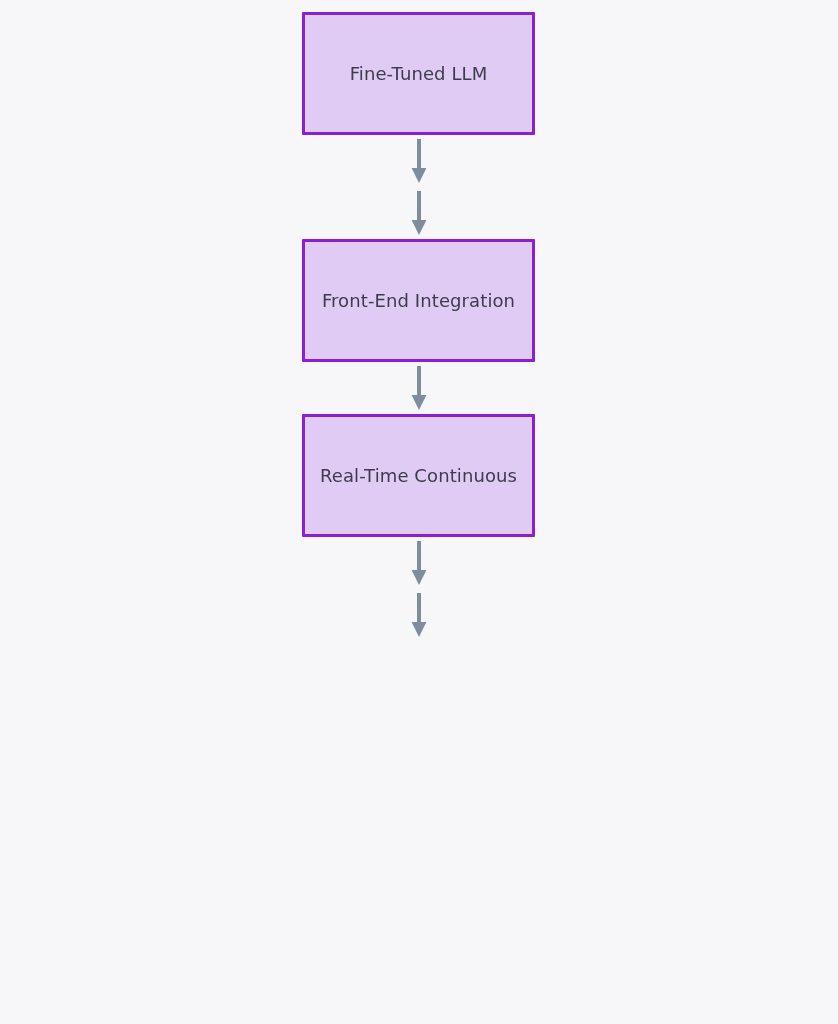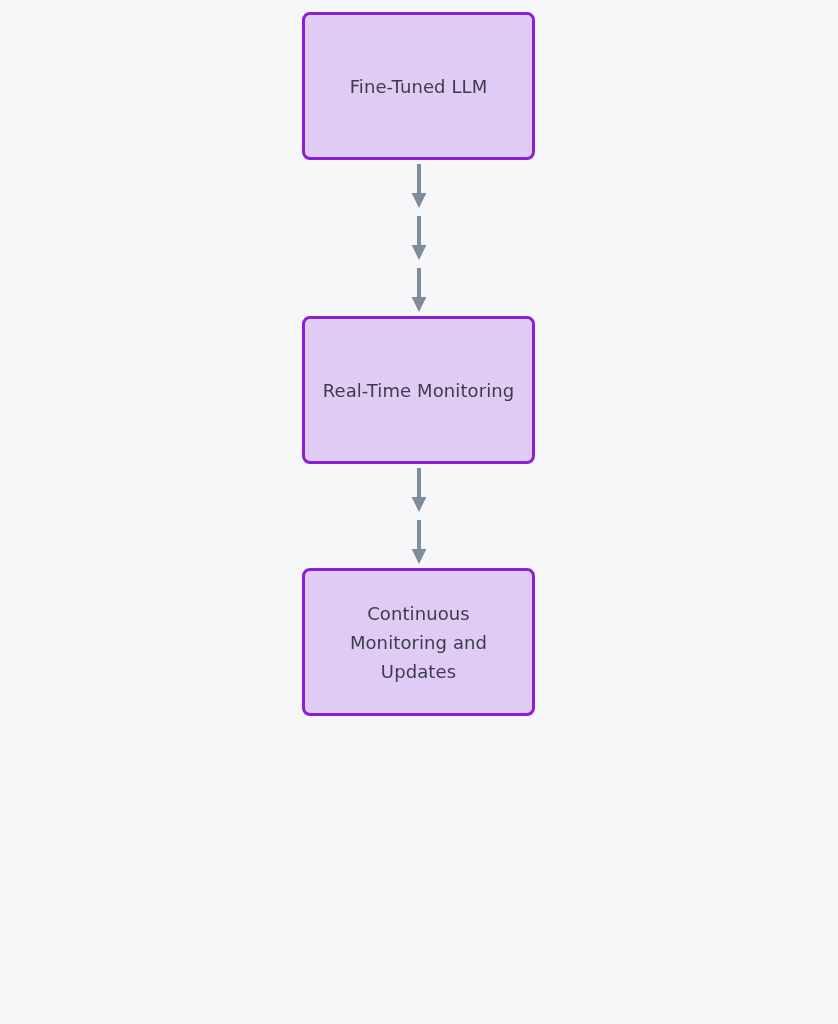--- a/index.html
+++ b/index.html
@@ -27,24 +27,24 @@
     top: 12px;
     width: 233px;
     display: flex;
     flex-direction: column;
     align-items: center;
   }
 
   .node {
     box-sizing: border-box;
     width: 233px;
-    height: 148px;
+    height: 123px;
     background: #e0cbf5;
     border: 3px solid #8b1fd6;
-    border-radius: 8px;
+    border-radius: 1px;
     display: flex;
     align-items: center;
     justify-content: center;
     text-align: center;
   }
 
   .node-label {
     font-size: 18px;
     line-height: 29px;
     color: #3c3c4c;
@@ -81,47 +81,45 @@
     </div>
 
 
     <div class="connector">
       <svg width="24" height="52" viewBox="0 0 24 52" xmlns="http://www.w3.org/2000/svg">
         <rect x="10" y="4" width="4" height="30" fill="#7d8d9d"></rect>
         <path d="M 12 48 L 4.6 33 L 19.4 33 Z" fill="#7d8d9d"></path>
       </svg>
     </div>
 
+    <div class="node">
+      <div class="node-label">Front-End Integration</div>
+    </div>
 
     <div class="connector">
       <svg width="24" height="52" viewBox="0 0 24 52" xmlns="http://www.w3.org/2000/svg">
         <rect x="10" y="4" width="4" height="30" fill="#7d8d9d"></rect>
         <path d="M 12 48 L 4.6 33 L 19.4 33 Z" fill="#7d8d9d"></path>
       </svg>
     </div>
 
     <div class="node">
-      <div class="node-label">Real-Time Monitoring</div>
+      <div class="node-label">Real-Time Continuous</div>
     </div>
 
     <div class="connector">
       <svg width="24" height="52" viewBox="0 0 24 52" xmlns="http://www.w3.org/2000/svg">
         <rect x="10" y="4" width="4" height="30" fill="#7d8d9d"></rect>
         <path d="M 12 48 L 4.6 33 L 19.4 33 Z" fill="#7d8d9d"></path>
       </svg>
     </div>
 
 
     <div class="connector">
       <svg width="24" height="52" viewBox="0 0 24 52" xmlns="http://www.w3.org/2000/svg">
         <rect x="10" y="4" width="4" height="30" fill="#7d8d9d"></rect>
         <path d="M 12 48 L 4.6 33 L 19.4 33 Z" fill="#7d8d9d"></path>
       </svg>
     </div>
 
-    <div class="node">
-      <div class="node-label">Continuous
-Monitoring and
-Updates</div>
-    </div>
 
   </div>
 </div>
 
 </body></html>

